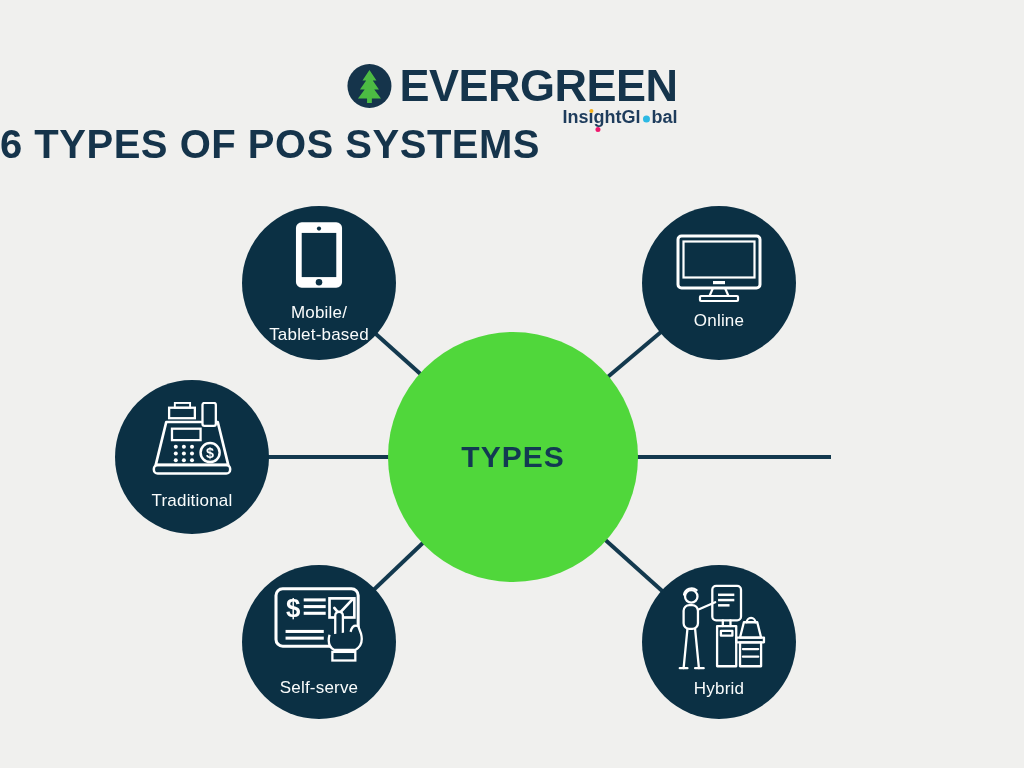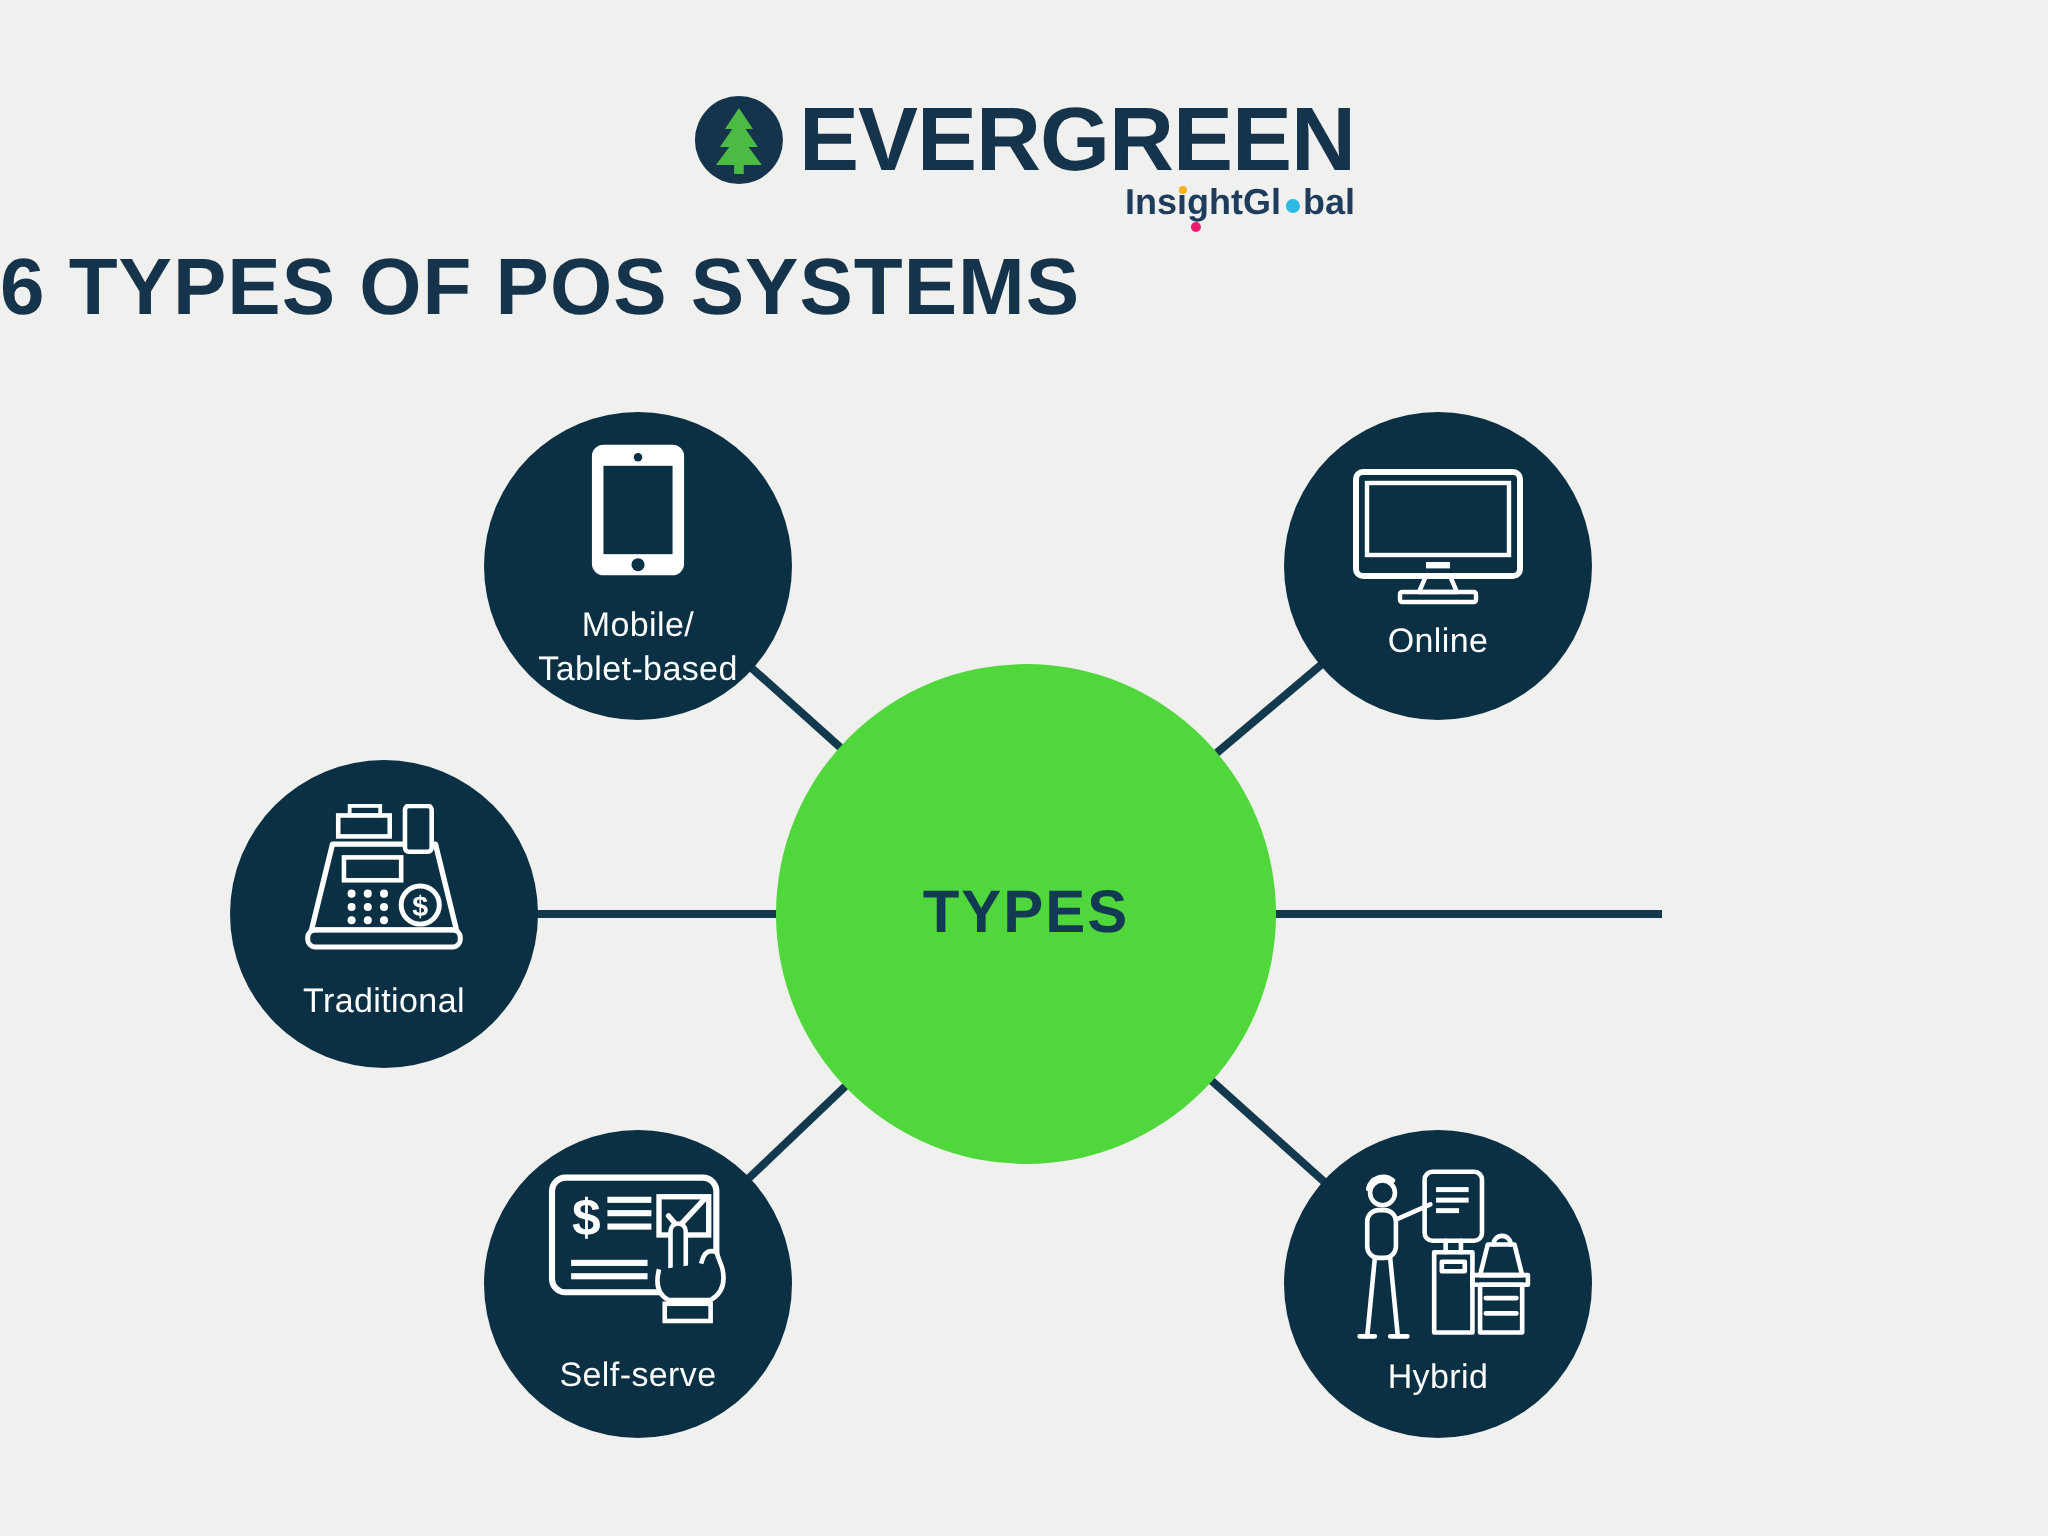--- a/index.html
+++ b/index.html
@@ -12,21 +12,21 @@
     --ig-yellow:#F5B21C;
     --ig-magenta:#F0186C;
     --ig-cyan:#2CB9E4;
   }
   *{margin:0;padding:0;box-sizing:border-box;}
   html,body{background:var(--bg);}
   body{font-family:"Liberation Sans",sans-serif;}
   .canvas{position:relative;width:1024px;height:768px;background:var(--bg);overflow:hidden;margin:0 auto;}
 
   
-  .logo{position:absolute;top:44px;left:50%;transform:translateX(-50%);display:flex;flex-direction:column;}
+  .logo{position:absolute;top:60px;left:50%;transform:translateX(-50%);display:flex;flex-direction:column;}
   .logo-main{display:flex;align-items:center;gap:7px;}
   .logo-text{font-size:45px;font-weight:bold;color:var(--ink);letter-spacing:-0.5px;}
   .logo-sub{align-self:flex-end;margin-top:-5px;font-size:18px;font-weight:bold;color:#1E3C5C;letter-spacing:0;}
   .logo-sub span{display:inline-block;}
   .ig-i{position:relative;}
   .ig-i::after{content:'';position:absolute;top:1.5px;left:50%;transform:translateX(-50%);
     width:4px;height:4px;border-radius:50%;background:var(--ig-yellow);}
   .ig-mid{position:relative;}
   .ig-mid::after{content:'';position:absolute;left:2px;bottom:-4px;width:5px;height:5px;
     border-radius:50%;background:var(--ig-magenta);}

